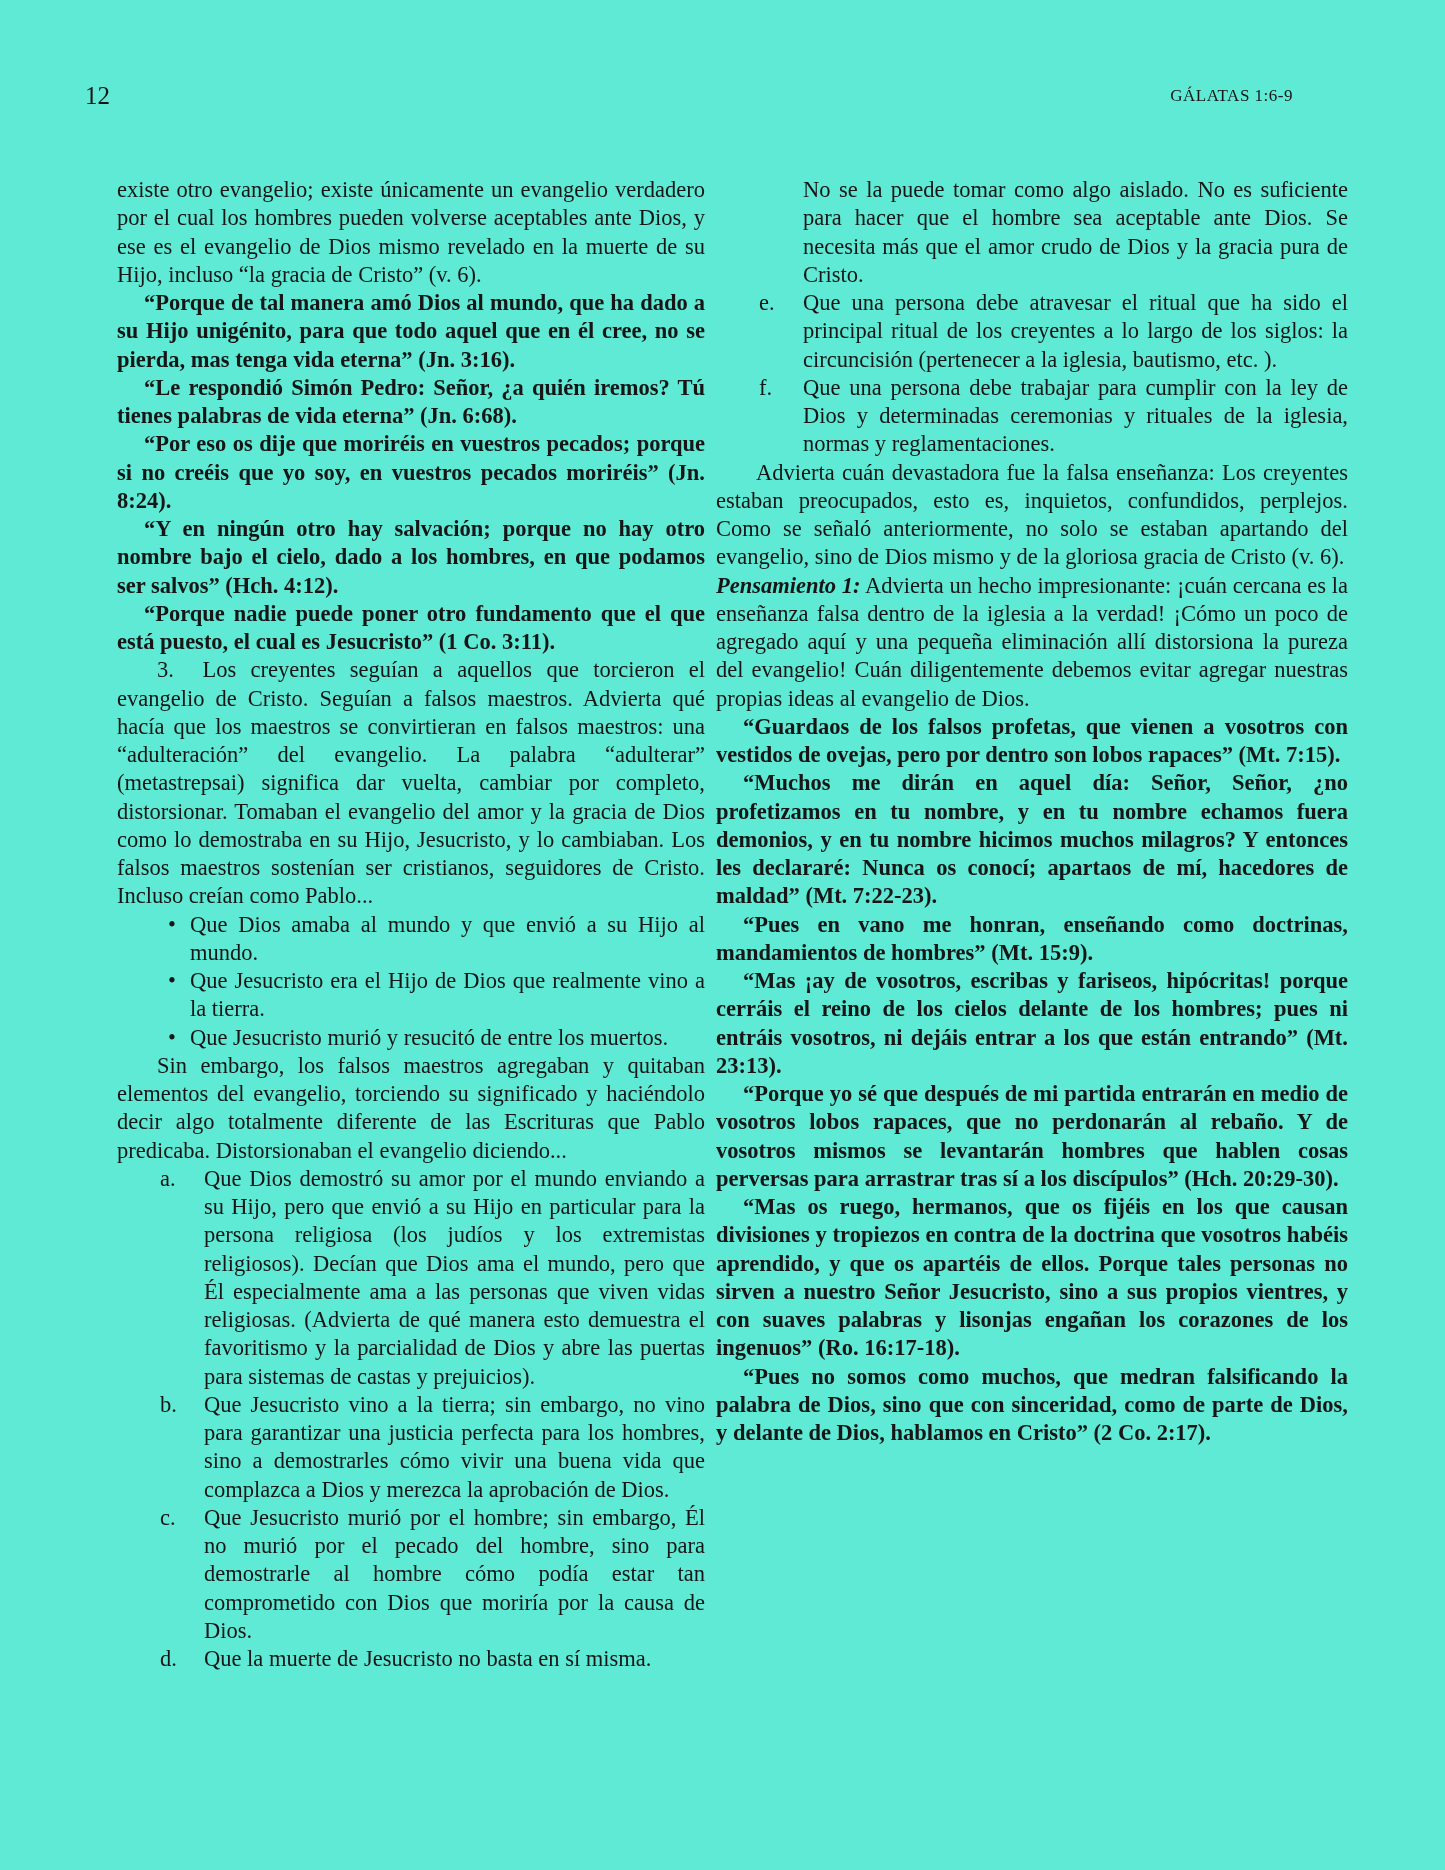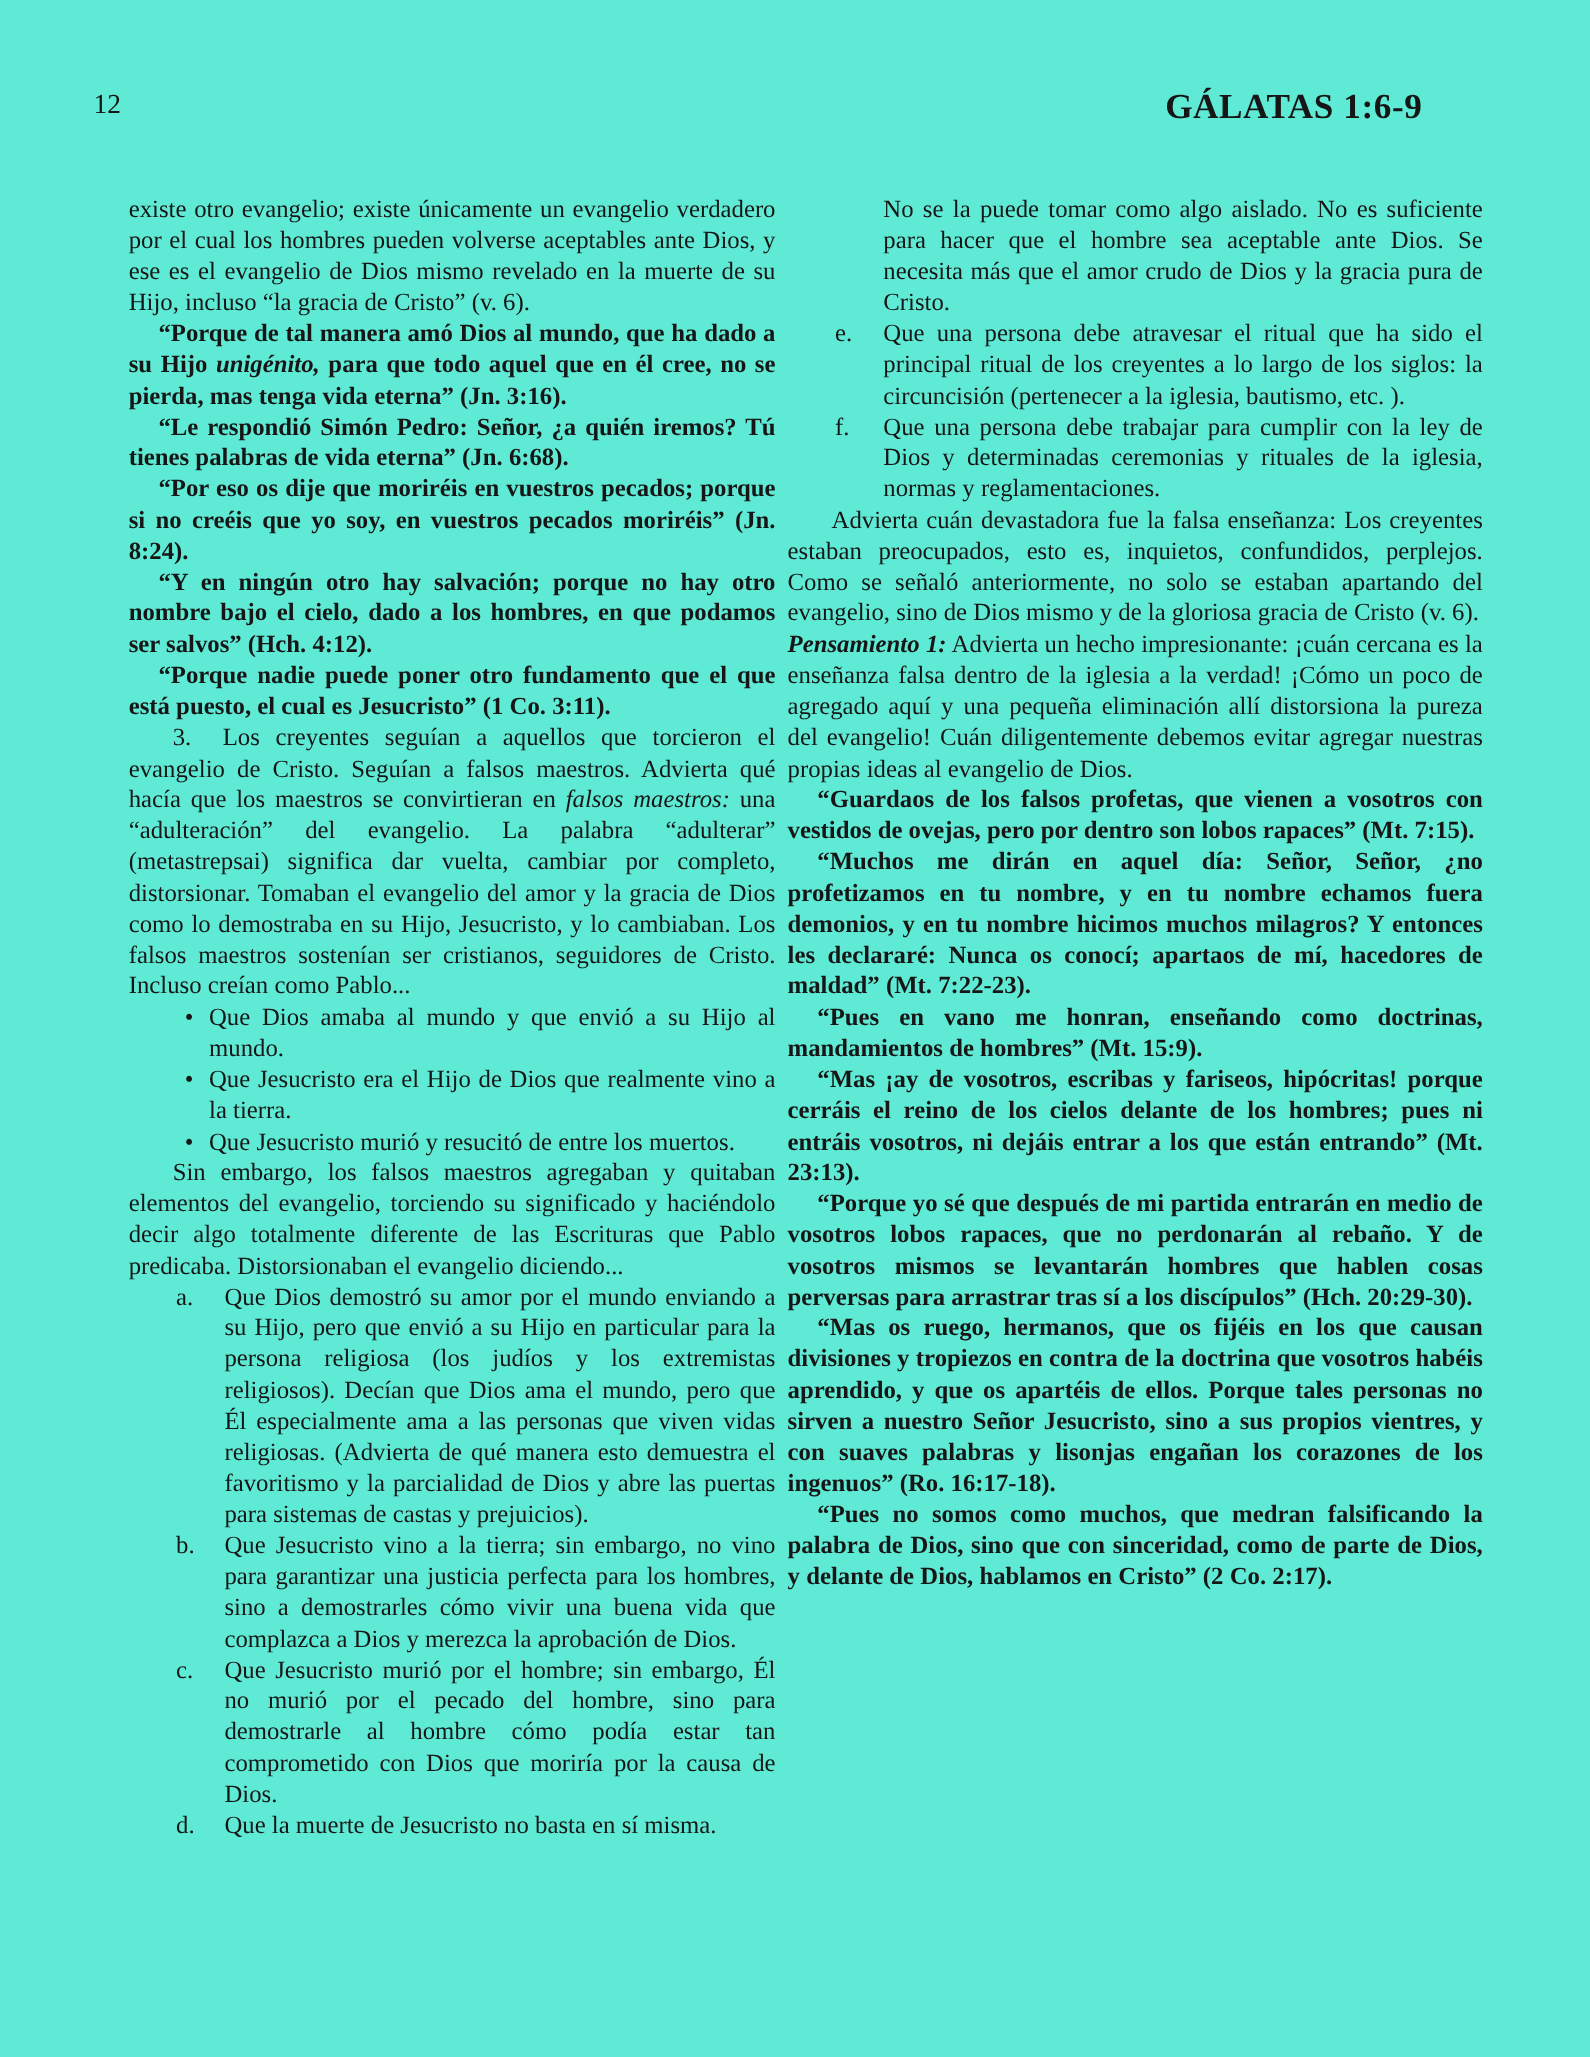--- a/index.html
+++ b/index.html
@@ -11,21 +11,21 @@
     color:#161616;
     font-family:"Liberation Serif","DejaVu Serif",serif;
     overflow:hidden;
   }
   .runhead-num{
     position:absolute;left:85px;top:82px;
     font-size:25px;line-height:28px;
   }
   .runhead-title{
     position:absolute;right:152px;top:82px;
-    font-size:32px;line-height:28px;letter-spacing:0.5px;font-weight:bold;
+    font-size:17px;line-height:28px;letter-spacing:0.5px;
   }
   .col{position:absolute;top:176px;}
   .col-left{left:85px;width:588px;margin-left:32px;}
   .col-right{left:700px;width:632px;margin-left:16px;}
   .col p,.col div,.col li{
     margin:0;
     font-size:22.5px;
     line-height:28.25px;
     text-align:justify;
   }
@@ -34,21 +34,21 @@
   .mt{margin-top:14px;}
   .quotes{margin-top:14px;margin-bottom:18px;}
   .quote{margin-left:87px;text-indent:27px;font-weight:bold;}
   .bullets{list-style:none;margin:0;padding:0;}
   .bullets li{position:relative;padding-left:73px;}
   .dot{position:absolute;left:51px;top:0;}
   .litem{position:relative;padding-left:87px;}
   .llabel{position:absolute;left:43px;top:0;text-align:left;}
   .pensamiento{margin:14px 0 0 58px;}
   .bi{font-weight:bold;font-style:italic;}
-  .i{font-style:italic;}
+  .i{}
 </style>
 </head>
 <body>
 
 <div class="page">
 
   <span class="runhead-num">12</span>
   <span class="runhead-title">GÁLATAS 1:6-9</span>
 
   <div class="col col-left">

